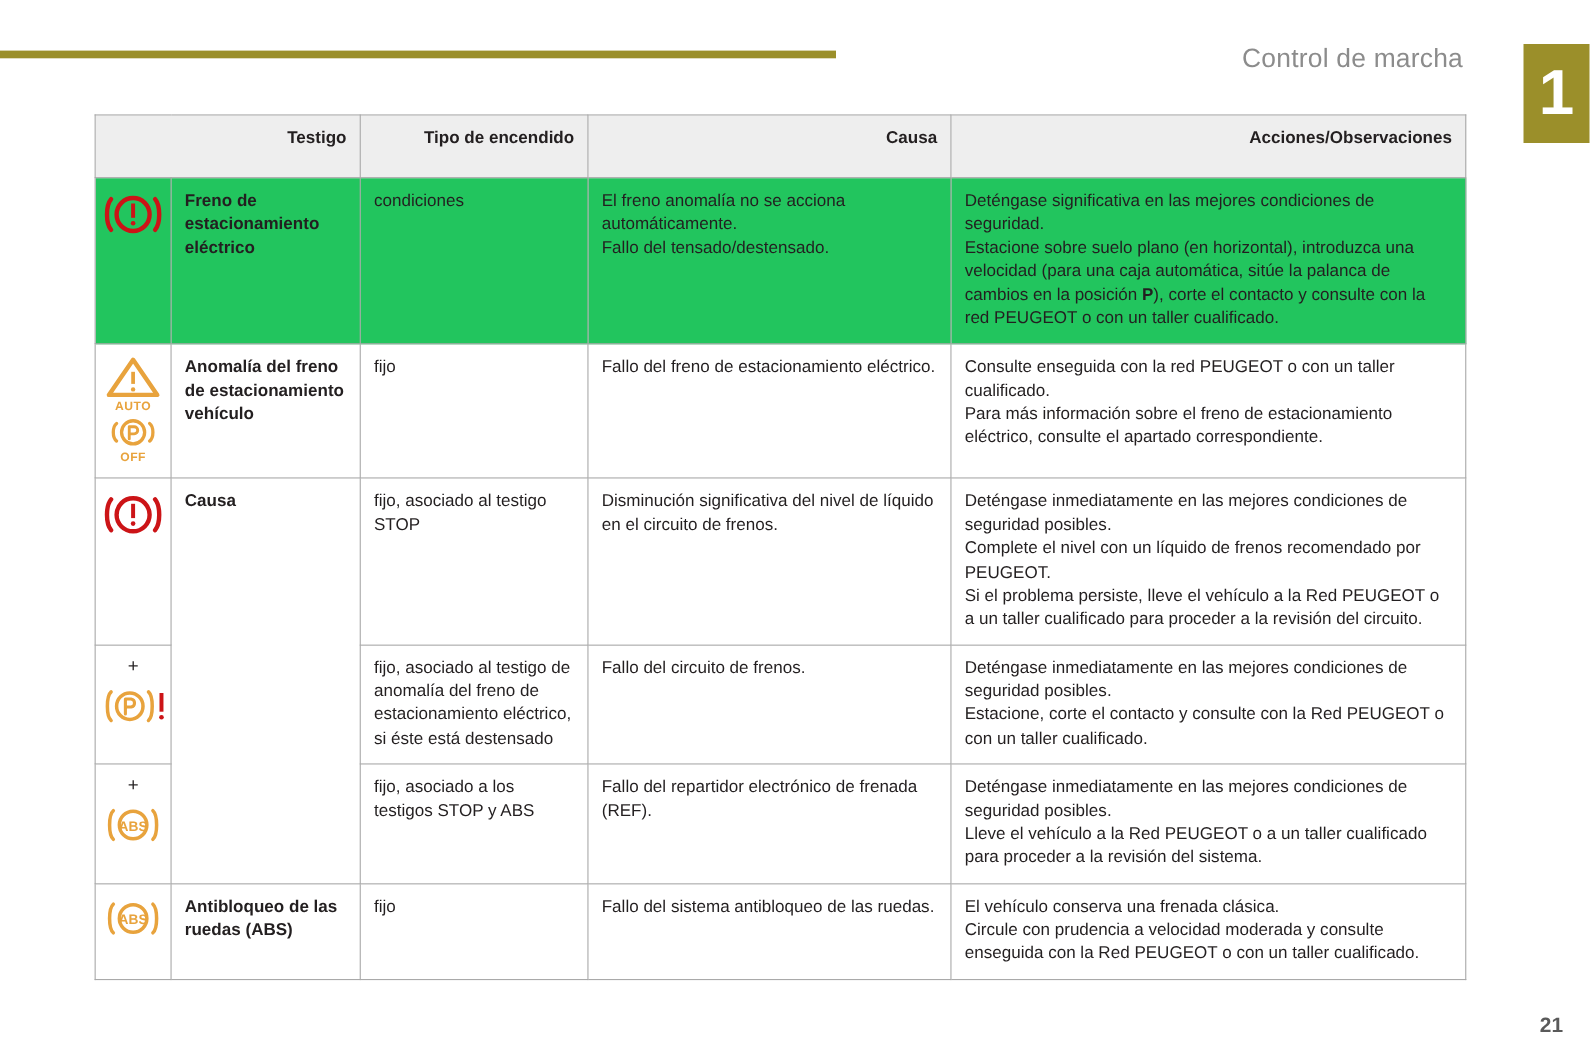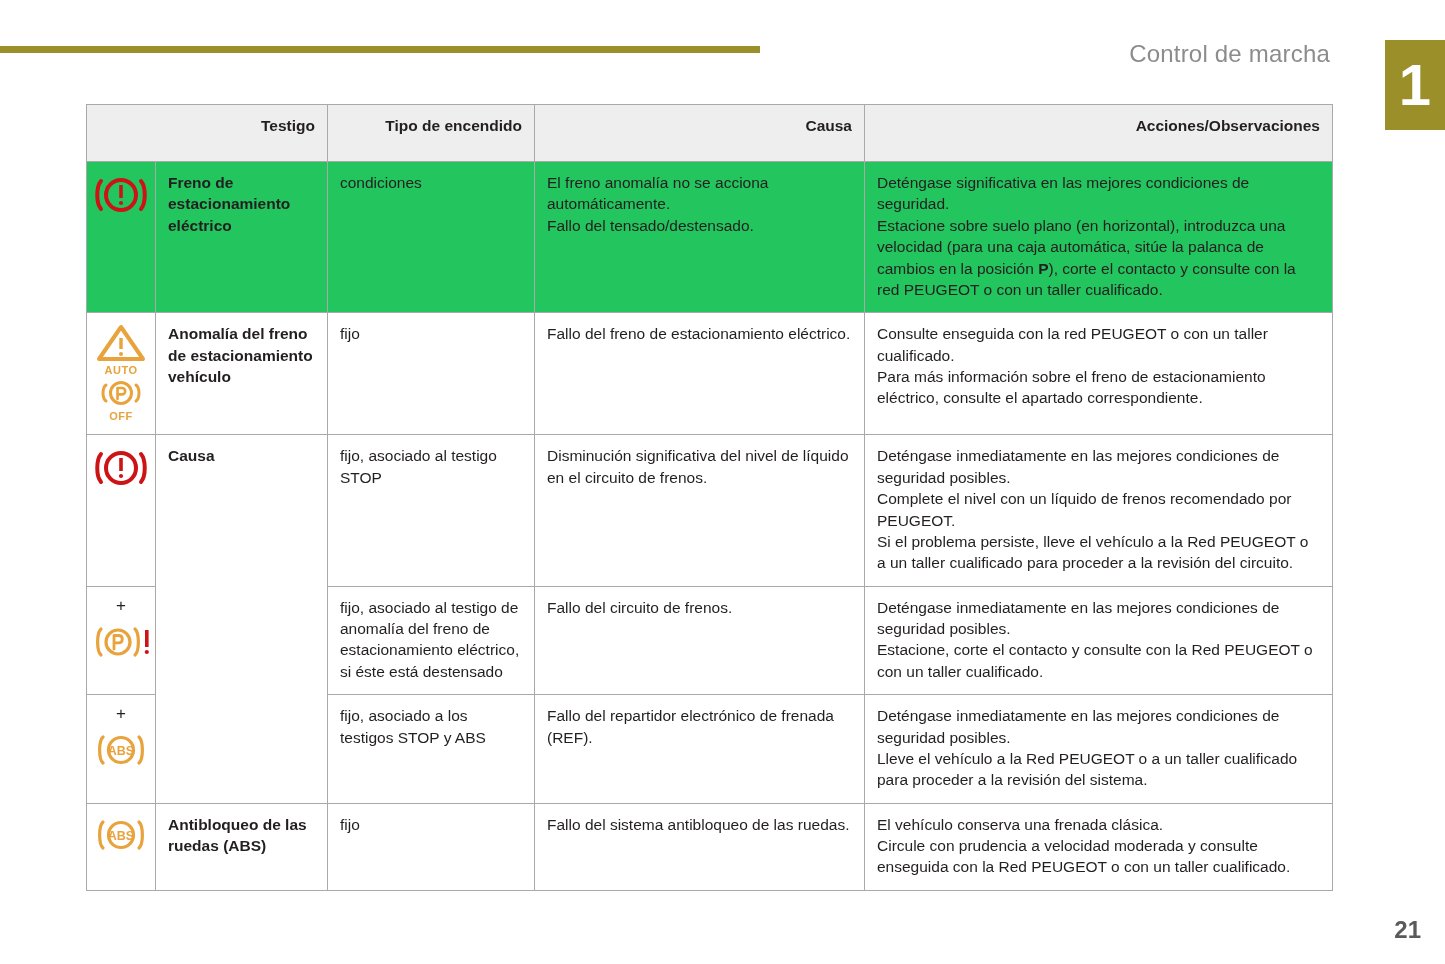--- a/index.html
+++ b/index.html
@@ -55,21 +55,21 @@
     align-items: center;
     justify-content: center;
     line-height: 1;
   }
 
   
   .page-number {
     position: absolute;
     right: 24px;
     bottom: 20px;
-    font-size: 24px;
+    font-size: 19px;
     font-weight: bold;
     color: #5a5a5a;
   }
 
   
   .table-wrap {
     position: absolute;
     left: 86px;
     top: 104px;
     width: 1246px;

